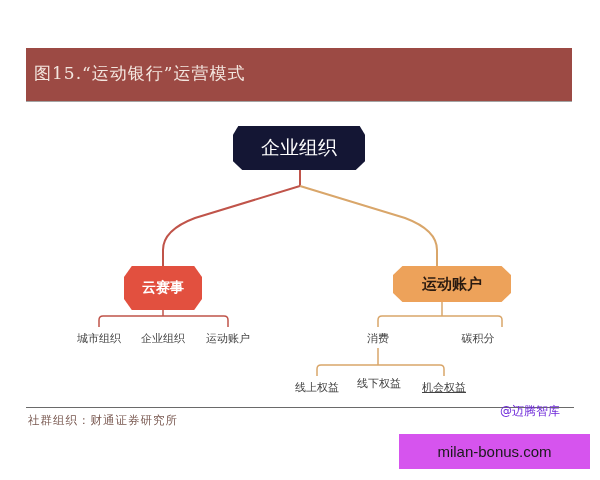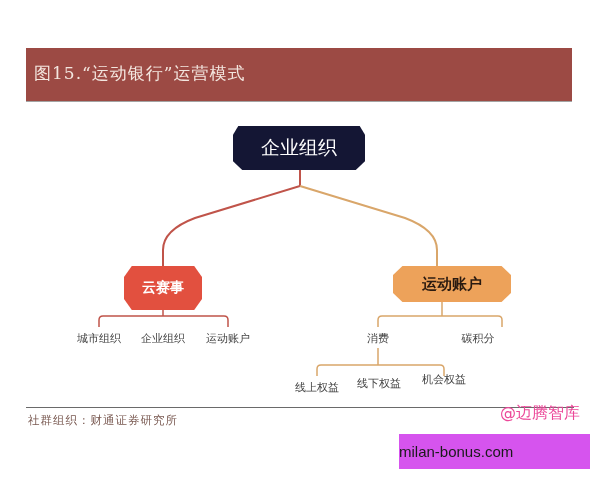--- a/index.html
+++ b/index.html
@@ -102,34 +102,34 @@
       font-family: "DejaVu Serif", "Liberation Serif", serif;
       font-size: 11.5px;
       color: #7a5a52;
       letter-spacing: 1px;
       white-space: nowrap;
     }
     .watermark {
       position: absolute;
       left: 500px;
       top: 403px;
-      font-size: 16px;
-      color: #ec4899;
+      font-size: 12px;
+      color: #6d28d9;
       white-space: nowrap;
     }
     .ad-banner {
       position: absolute;
       left: 399px;
       top: 434px;
       width: 191px;
       height: 35px;
       background: #d654ee;
       display: flex;
       align-items: center;
-      justify-content: flex-start;
+      justify-content: center;
       font-family: "Liberation Sans", "DejaVu Sans", sans-serif;
       font-size: 15px;
       color: #1a1a1a;
     }
   </style>
 </head>
 <body>
 
 <div class="title-bar">
   <span class="title-text">图15.“运动银行”运营模式</span>
@@ -165,21 +165,21 @@
 
 <span class="leaf" style="left:99px; top:331px;">城市组织</span>
 <span class="leaf" style="left:163px; top:331px;">企业组织</span>
 <span class="leaf" style="left:228px; top:331px;">运动账户</span>
 
 <span class="leaf" style="left:378px; top:331px;">消费</span>
 <span class="leaf" style="left:478px; top:331px;">碳积分</span>
 
 <span class="leaf" style="left:317px; top:380px;">线上权益</span>
 <span class="leaf" style="left:379px; top:376px;">线下权益</span>
-<span class="leaf" style="left:444px; top:372px;">机会权益</span>
+<span class="leaf" style="left:444px; top:380px;text-decoration:underline;">机会权益</span>
 
 <div class="footer-line"></div>
 <span class="source-text">社群组织：财通证券研究所</span>
 <span class="watermark">@迈腾智库</span>
 
 <div class="ad-banner">
   <span>milan-bonus.com</span>
 </div>
 
 </body></html>

